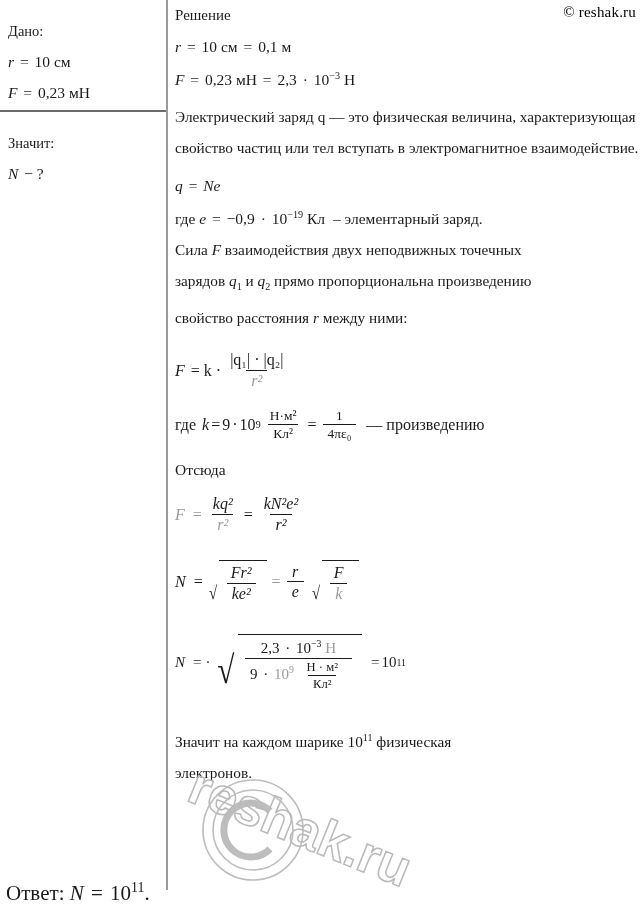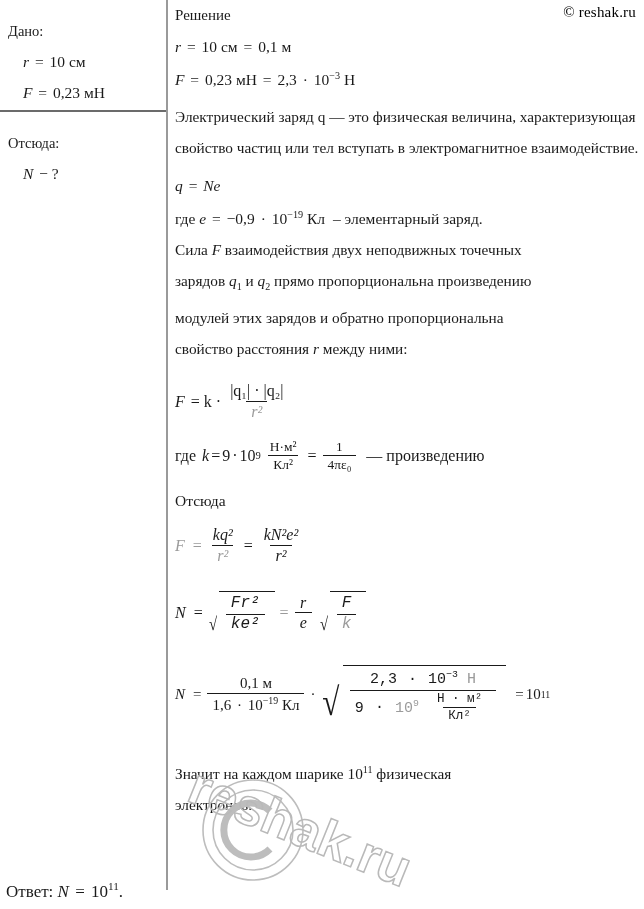--- a/index.html
+++ b/index.html
@@ -73,21 +73,20 @@
   }
   .col-head {
     font-size: 14.5px;
     padding: 8px 0 0 8px;
     margin-top: 15px;
   }
   .col-line {
     font-size: 15.5px;
     padding: 13px 0 0 8px;
     white-space: nowrap;
-    margin-left: 15px;
   }
 
   
   #solution {
     position: absolute;
     left: 175px;
     top: 0;
     width: 469px;
   }
   .sol-head {
@@ -133,30 +132,29 @@
     display: flex;
     align-items: flex-end;
     font-size: 1.15em;
     transform: scaleX(.8);
     padding-right: 1px;
   }
   .sqrt > .rad-body {
     border-top: 1.3px solid #1a1a1a;
     padding: 3px 6px 1px 3px;
     display: flex;
-    font-family: Liberation Mono, monospace;
   }
 
   .unit { font-style: normal; }
 
   #answer {
     position: absolute;
     left: 6px;
     top: 880px;
-    font-size: 17px;
+    font-size: 21px;
   }
 
   
   .fade { color: #9b9b9b; }
 </style>
 </head>
 <body>
 
 <div id="sheet">
 
@@ -175,21 +173,21 @@
 
     <div class="col-line">
       <i class="v">F</i>
       <span class="op">=</span>
       <span>0,23</span>
       <span class="unit">мН</span>
     </div>
   </div>
 
   <div id="find-col">
-    <div class="col-head">Отсюда:</div>
+    <div class="col-head">Значит:</div>
     <div class="col-line">
       <i class="v">N</i>
       <span class="op">− ?</span>
     </div>
   </div>
 
   <div id="solution">
 
     <div class="sol-head">Решение</div>
 
@@ -232,21 +230,20 @@
       <span style="padding-left:4px">– элементарный заряд.</span>
     </div>
 
     <div class="para para-tight" style="white-space:nowrap">
       <div>
         <span>Сила </span><i class="v">F</i><span> взаимодействия двух неподвижных точечных</span>
       </div>
       <div>
         <span>зарядов </span><i class="v">q</i><span class="dn">1</span><span> и </span><i class="v">q</i><span class="dn">2</span><span> прямо пропорциональна произведению</span>
       </div>
-      <div>модулей этих зарядов и обратно пропорциональна</div>
       <div>
         <span>свойство расстояния </span><i class="v">r</i><span> между ними:</span>
       </div>
     </div>
 
     <div class="sol-line" style="padding-top:18px">
       <span class="eq">
         <i class="v lead">F</i>
         <span>= k ·</span>
         <span class="frac">
@@ -324,29 +321,20 @@
           </span>
         </span>
       </span>
     </div>
 
     <div class="sol-line" style="padding-top:30px">
       <span class="eq" style="font-size:15px">
         <i class="v lead">N</i>
         <span class="op">=</span>
 
-        <span class="frac">
-          <span class="num">0,1 м</span>
-          <span class="den">
-            <span>1,6</span>
-            <span class="op">·</span>
-            <span>10</span><span class="up">−19</span>
-            <span class="unit">Кл</span>
-          </span>
-        </span>
 
         <span class="op">·</span>
 
         <span class="sqrt">
           <span class="radical" style="font-size:2.6em">√</span>
           <span class="rad-body">
             <span class="frac">
               <span class="num">
                 <span>2,3</span>
                 <span class="op">·</span>

